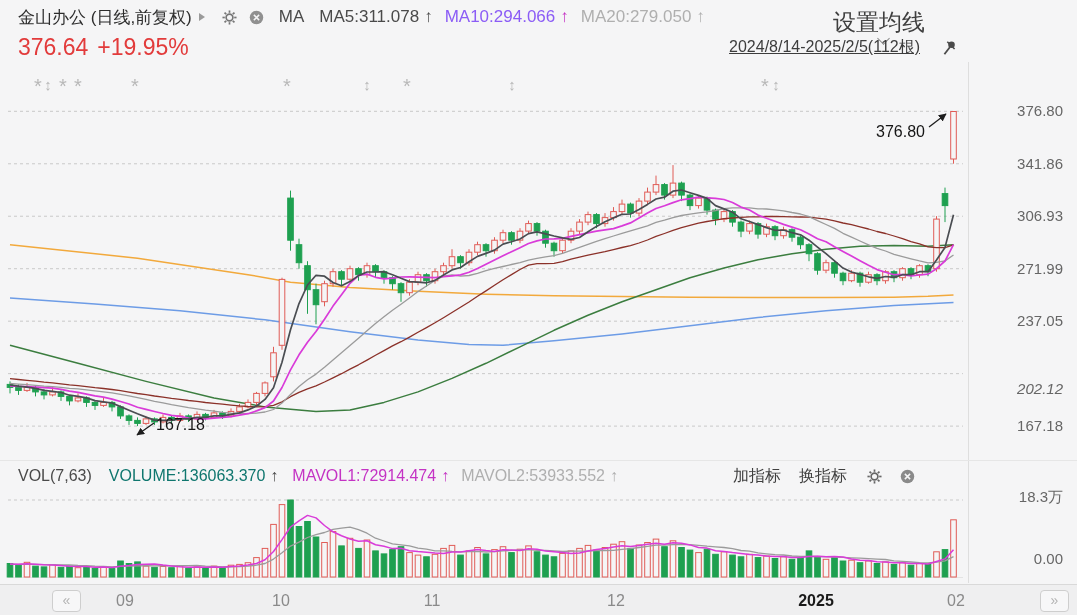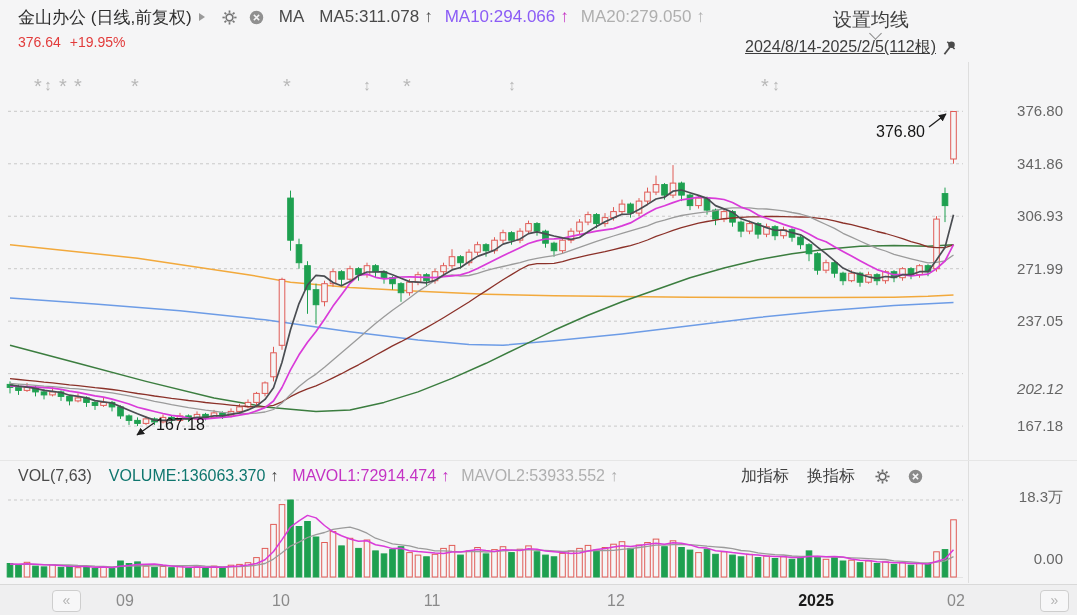--- a/index.html
+++ b/index.html
@@ -12,31 +12,31 @@
   .iconbtn{display:inline-flex;align-items:center;margin-left:12px;cursor:pointer;}
   .iconbtn.first{margin-left:17px;}
   .ma-label{margin-left:15px;color:#4a4a4a;}
   .ma5{margin-left:15px;color:#4a4a4a;}
   .ma10{margin-left:12px;color:#8b5cf6;}
   .ma20{margin-left:12px;color:#afafaf;}
   .arr{margin-left:5px;}
   .a-dark{color:#4a4a4a;}
   .a-mag{color:#c433c4;}
   .a-gray{color:#afafaf;}
-  .settings{position:absolute;top:7px;left:833px;font-size:19px;color:#3f3f3f;display:flex;align-items:center;cursor:pointer;flex-direction:column;}
+  .settings{position:absolute;top:7px;left:833px;font-size:23px;color:#3f3f3f;display:flex;align-items:center;cursor:pointer;flex-direction:column;}
   .chev{display:inline-block;width:8px;height:8px;border-right:1.6px solid #888;border-bottom:1.6px solid #888;transform:rotate(45deg);margin-left:8px;margin-top:-4px;}
-  .price-row{position:absolute;top:34px;left:18px;font-size:14px;color:#e23b3b;display:flex;gap:9px;}
-  .range-row{position:absolute;top:37px;right:120px;display:flex;align-items:center;font-size:16px;color:#3d3d3d;cursor:pointer;}
+  .price-row{position:absolute;top:34px;left:18px;font-size:23px;color:#e23b3b;display:flex;gap:9px;}
+  .range-row{position:absolute;top:37px;right:120px;display:flex;align-items:center;font-size:16px;color:#3d3d3d;cursor:pointer;gap:16px;}
   .range-row .rtext{text-decoration:underline;}
   .range-row svg{margin-left:5px;}
   .volrow{position:absolute;top:467px;left:18px;display:flex;align-items:center;font-size:16px;color:#4a4a4a;white-space:nowrap;}
   .volrow .vol-main{margin-left:17px;color:#0f766e;}
   .volrow .mv1{margin-left:14px;color:#c433c4;}
   .volrow .mv2{margin-left:12px;color:#afafaf;}
-  .volrow-right{position:absolute;top:466px;right:154px;display:flex;align-items:center;gap:18px;font-size:16px;color:#3f3f3f;}
+  .volrow-right{position:absolute;top:466px;right:162px;display:flex;align-items:center;gap:18px;font-size:16px;color:#3f3f3f;}
   .volrow-right .txt{cursor:pointer;}
   #price-axis{position:absolute;left:1000px;top:0;width:77px;height:615px;}
   .ytick{position:absolute;right:14px;font-size:15px;color:#666;}
   .xaxis{position:absolute;left:0;right:0;top:584px;height:31px;background:#efeff0;border-top:1px solid #d9d9d9;}
   .xtick{position:absolute;top:7px;transform:translateX(-50%);font-size:16px;color:#8a8a8a;}
   .xtick.emph{color:#1a1a1a;font-weight:700;}
   .navbtn{position:absolute;top:5px;width:27px;height:20px;border:1px solid #cecece;border-radius:4px;background:#f7f7f8;color:#b3b3b3;font-size:14px;line-height:19px;text-align:center;cursor:pointer;}
   .navbtn.prev{left:52px;}
   .navbtn.next{right:8px;}
 </style>

